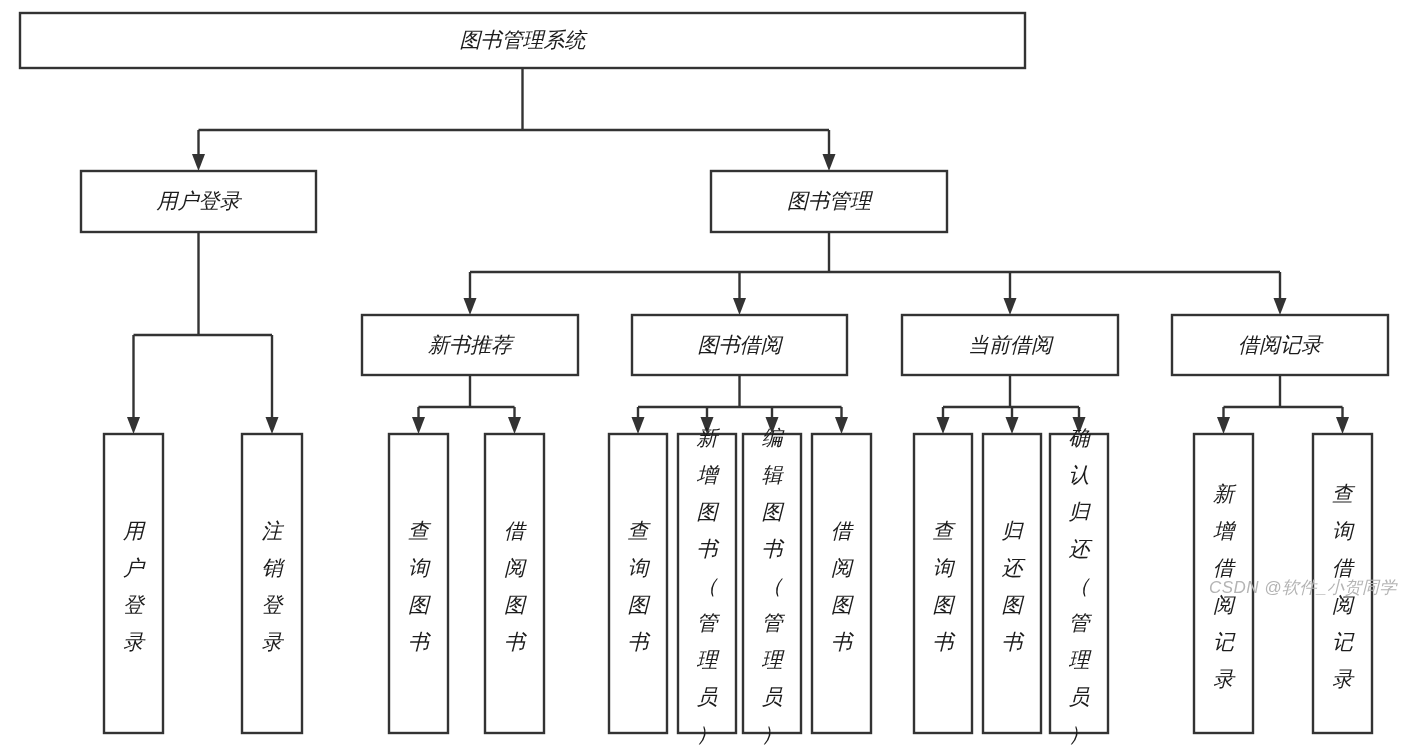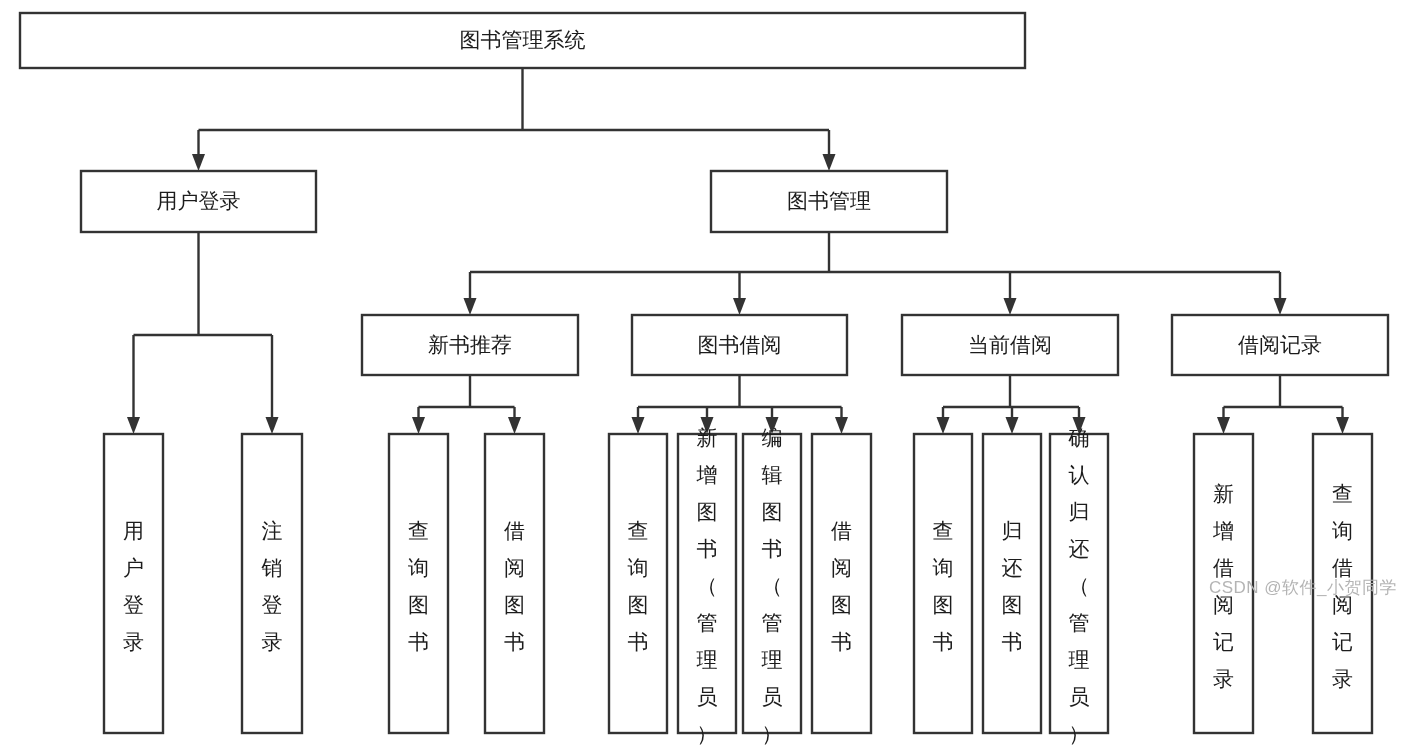--- a/index.html
+++ b/index.html
@@ -12,20 +12,21 @@
     width: 1405px;
     height: 747px;
     font-family: "Liberation Sans", "DejaVu Sans", sans-serif;
     overflow: hidden;
     position: relative;
   }
   #diagram-root {
     position: relative;
     width: 1405px;
     height: 599px;
+    font-style: italic;
   }
   svg.diagram-canvas {
     position: absolute;
     left: 0;
     top: 0;
     width: 1405px;
     height: 747px;
     display: block;
   }
   .node-box {

